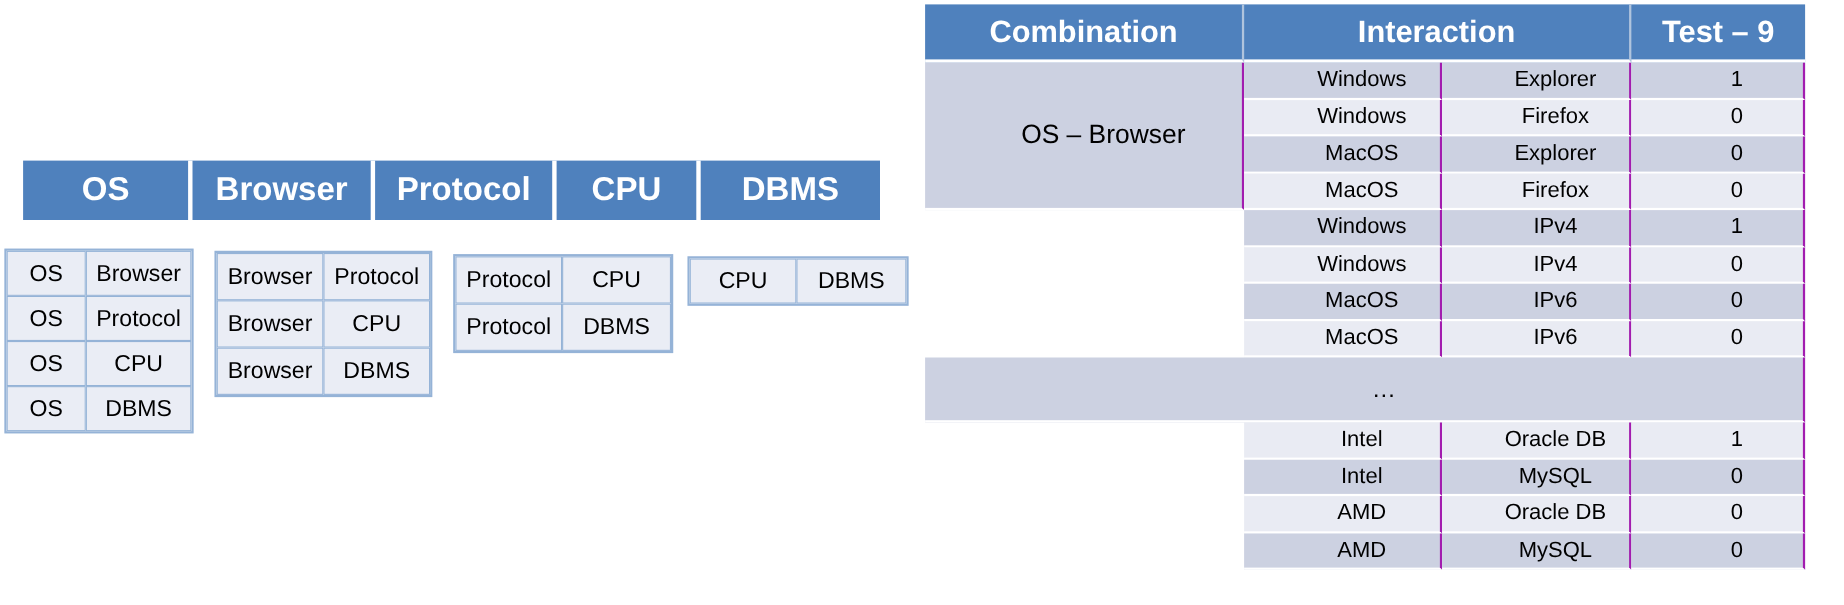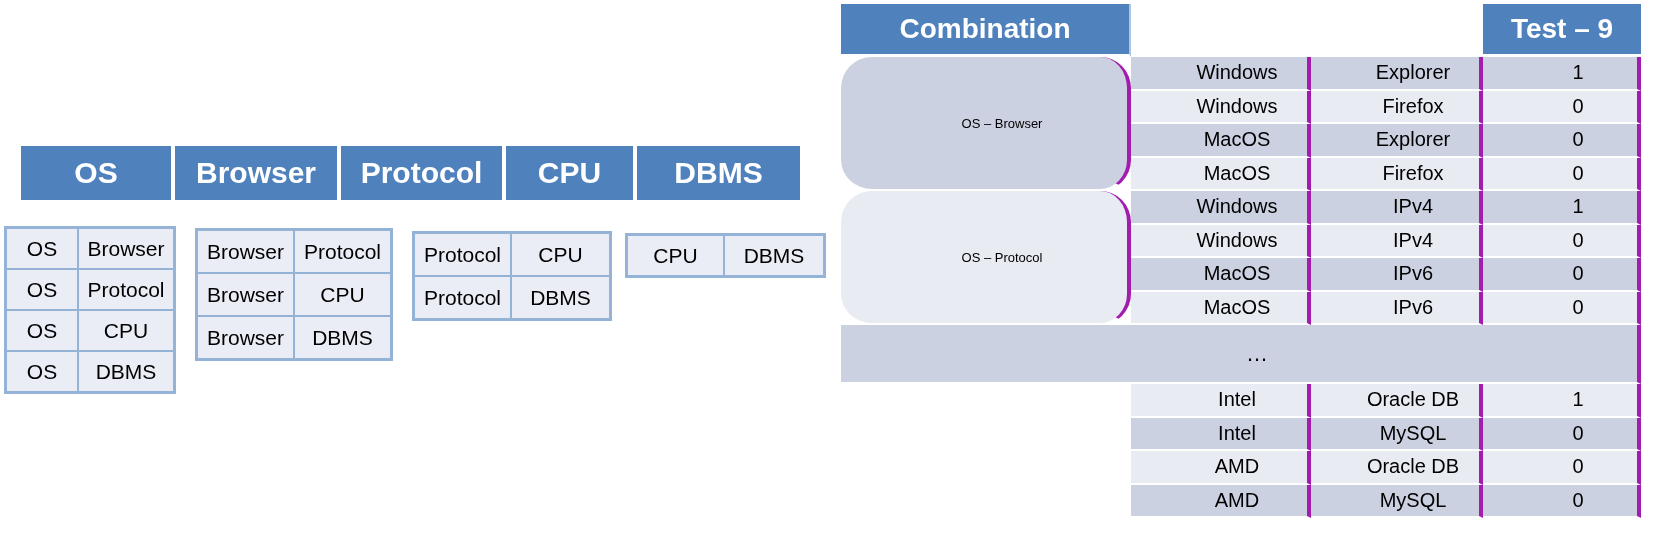--- a/index.html
+++ b/index.html
@@ -41,23 +41,23 @@
     grid-template-rows:53px repeat(8,33.5px) 59px repeat(4,33.5px);
   }
   .th{
     background:#4f81bd;color:#fff;font-weight:bold;font-size:28px;
     display:flex;align-items:center;justify-content:center;
     box-sizing:border-box;border-bottom:3px solid #fff;
   }
   .th.sep{border-right:2px solid #b0c4dd;}
   .cell{
     box-sizing:border-box;display:flex;align-items:center;justify-content:center;
-    font-size:20px;border-right:4px solid #a21caf;border-bottom:2px solid #fff;padding-left:36px;
+    font-size:20px;border-right:2px solid #a21caf;border-bottom:2px solid #fff;padding-left:36px;
   }
-  .combo-label{font-size:13px;border-radius:31px;}
+  .combo-label{font-size:24px;}
   .d{background:#ccd1e1;}
   .l{background:#e9ebf3;}
   .dots{font-size:22px;}
 </style>
 </head>
 <body>
 
 <div class="stage">
 
   <div class="factor-bar">
@@ -96,37 +96,37 @@
   </div>
 
   <div class="pair-table" id="pt4">
     <div class="pair-cell">CPU</div>
     <div class="pair-cell">DBMS</div>
   </div>
 
   <div class="combo-table">
 
     <div class="th sep" style="grid-area:1/1/2/2">Combination</div>
+    <div class="th sep" style="grid-area:1/2/2/4">Interaction</div>
     <div class="th" style="grid-area:1/4/2/5">Test – 9</div>
 
     <div class="cell combo-label d" style="grid-area:2/1/6/2">OS – Browser</div>
     <div class="cell d" style="grid-area:2/2/3/3">Windows</div>
     <div class="cell d" style="grid-area:2/3/3/4">Explorer</div>
     <div class="cell d" style="grid-area:2/4/3/5">1</div>
     <div class="cell l" style="grid-area:3/2/4/3">Windows</div>
     <div class="cell l" style="grid-area:3/3/4/4">Firefox</div>
     <div class="cell l" style="grid-area:3/4/4/5">0</div>
     <div class="cell d" style="grid-area:4/2/5/3">MacOS</div>
     <div class="cell d" style="grid-area:4/3/5/4">Explorer</div>
     <div class="cell d" style="grid-area:4/4/5/5">0</div>
     <div class="cell l" style="grid-area:5/2/6/3">MacOS</div>
     <div class="cell l" style="grid-area:5/3/6/4">Firefox</div>
     <div class="cell l" style="grid-area:5/4/6/5">0</div>
 
-    <div class="cell combo-label l" style="grid-area:6/1/10/2">OS – Protocol</div>
     <div class="cell d" style="grid-area:6/2/7/3">Windows</div>
     <div class="cell d" style="grid-area:6/3/7/4">IPv4</div>
     <div class="cell d" style="grid-area:6/4/7/5">1</div>
     <div class="cell l" style="grid-area:7/2/8/3">Windows</div>
     <div class="cell l" style="grid-area:7/3/8/4">IPv4</div>
     <div class="cell l" style="grid-area:7/4/8/5">0</div>
     <div class="cell d" style="grid-area:8/2/9/3">MacOS</div>
     <div class="cell d" style="grid-area:8/3/9/4">IPv6</div>
     <div class="cell d" style="grid-area:8/4/9/5">0</div>
     <div class="cell l" style="grid-area:9/2/10/3">MacOS</div>

